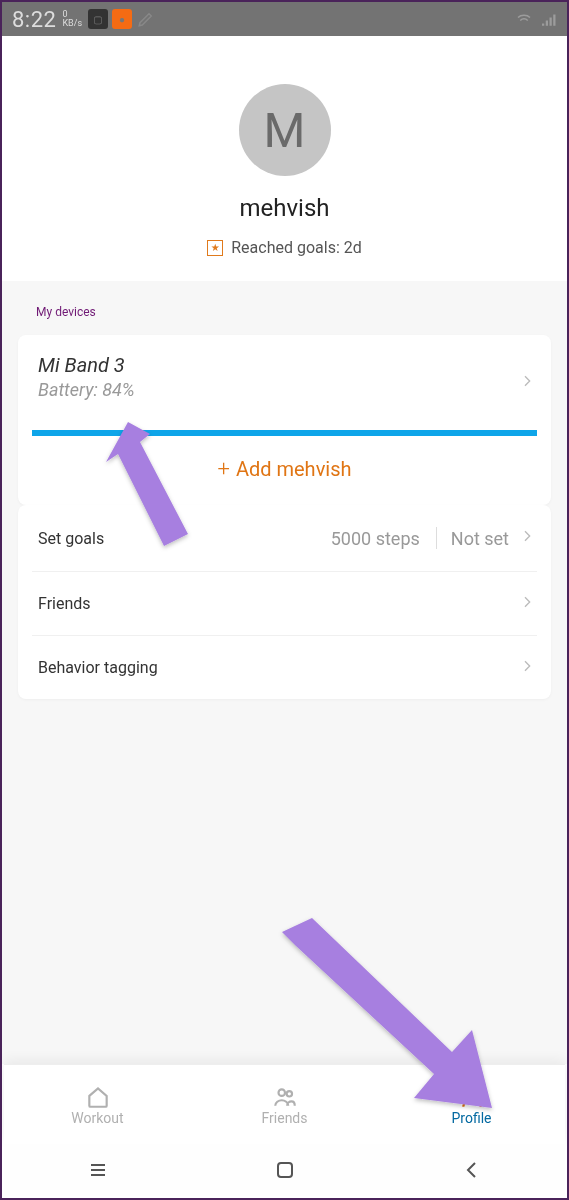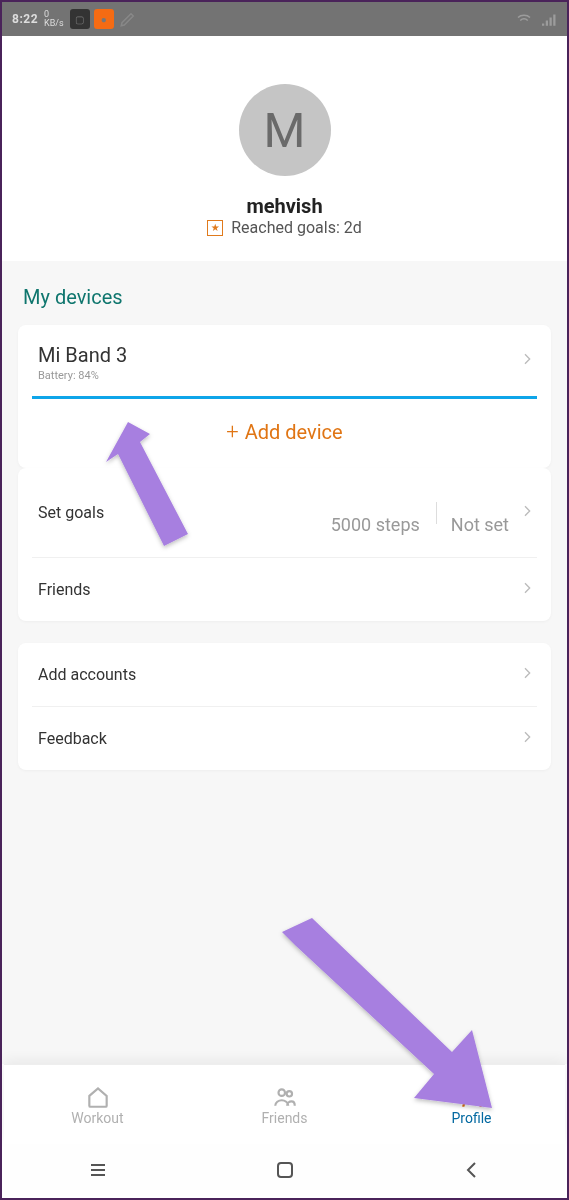--- a/index.html
+++ b/index.html
@@ -2,52 +2,52 @@
 <html><head>
 <meta charset="utf-8">
 <style>
   * { box-sizing: border-box; margin: 0; padding: 0; }
   html, body { width: 569px; height: 1200px; font-family: -apple-system, "Segoe UI", Roboto, Arial, sans-serif; background: #fff; overflow: hidden; }
   body { position: relative; border: 2px solid #4a235a; }
 
   
   .status-bar { height: 34px; background: rgba(0,0,0,0.55); display:flex; align-items:center; justify-content:space-between; padding:0 10px; color:#ddd; font-size:14px; position:relative; z-index:3; }
   .status-left { display:flex; align-items:center; gap:6px; }
-  .status-time { font-weight:700; letter-spacing:0.5px; font-size:12px;}
+  .status-time { font-weight:400; letter-spacing:0.5px; font-size:22px;}
   .status-kbs { font-size:9px; line-height:1; display:flex; flex-direction:column; align-items:flex-start;}
   .status-icons-left { display:flex; gap:4px; align-items:center;}
   .mini-ico { width:20px;height:20px;background:#333;border-radius:3px;display:flex;align-items:center;justify-content:center;font-size:10px;color:#777;}
   .mini-ico.orange { background:#f56b13; }
   .mini-ico.pen { background:transparent; }
   .status-right { display:flex; gap:6px; align-items:center; opacity:.75; }
 
   .app { height: calc(100% - 34px - 54px - 80px); overflow:hidden; background:#f7f7f7; position:relative; }
 
   .profile-header { background:#fff; text-align:center; padding:48px 0 24px; }
   .avatar { width:92px;height:92px;border-radius:50%; background:#c5c5c5; margin:0 auto 18px; display:flex;align-items:center;justify-content:center; font-size:48px; color:#6a6a6a; font-weight:400;}
-  .username { font-size:20px; font-weight:700; color:#222; margin-bottom:0;}
+  .username { font-size:24px; font-weight:400; color:#222; margin-bottom:16px;}
   .goal-row { display:flex;align-items:center;justify-content:center;gap:8px;color:#555;font-size:16px;}
   .goal-badge { width:16px;height:16px;border:1.5px solid #e07a1c; display:flex;align-items:center;justify-content:center; font-size:10px;color:#e07a1c;}
 
-  .section-title { font-size:20px; color:#0f766e; padding:24px 21px 16px; }
+  .section-title { font-size:12px; color:#701a75; padding:24px 34px 16px; }
 
   .card { background:#fff; margin:0 16px; border-radius:8px; box-shadow:0 1px 3px rgba(0,0,0,0.04); padding:0 14px;}
 
-  .dev-row { padding:18px 6px 14px; border-bottom:3px solid #0ea5e9; position:relative;}
+  .dev-row { padding:18px 6px 30px; border-bottom:6px solid #0ea5e9; position:relative;font-style:italic;}
   .dev-name { font-size:20px;color:#333; }
-  .dev-batt { font-size:11px;color:#999; margin-top:2px;}
+  .dev-batt { font-size:18px;color:#999; margin-top:2px;}
   .chevron { position:absolute; right:2px; top:50%; transform:translateY(-50%); }
   .chev-svg { width:16px;height:16px; stroke:#bbb; stroke-width:2; fill:none; }
   .add-dev { text-align:center; padding:20px 0 24px; color:#e07514; font-size:20px; display:flex; justify-content:center; align-items:center; gap:6px;}
   .plus { font-size:22px; font-weight:300;}
 
   .list-row { padding:22px 6px; border-bottom:1px solid #f0f0f0; position:relative; display:flex; align-items:center;}
   .list-row:last-child { border-bottom:none;}
   .list-label { font-size:16px; color:#333; flex:1;}
-  .list-extra { color:#999; font-size:18px; margin-right:14px;margin-top:24px;}
+  .list-extra { color:#999; font-size:18px; margin-right:14px;}
   .divider-v { width:1px;height:22px;background:#ddd;margin:0 14px 0 2px;}
 
   .card.gap { margin-top:22px; }
 
   
   .bottom-nav { position:absolute; left:2px; right:2px; bottom:54px; height:80px; background:#fff; border-top:1px solid #eee; display:flex; box-shadow:0 -4px 12px rgba(0,0,0,0.06);}
   .nav-item { flex:1; display:flex; flex-direction:column; align-items:center; justify-content:center; color:#b0b0b0; font-size:14px;}
   .nav-item.active { color:#0369a1; }
   .nav-ico { width:26px;height:26px; stroke:currentColor; stroke-width:2; fill:none;}
   .nav-item.active .nav-ico { stroke:#e07514; }
@@ -110,57 +110,49 @@
       <div class="dev-name">Mi Band 3</div>
       <div class="dev-batt">Battery: 84%</div>
       <span class="chevron">
         <svg class="chev-svg" viewBox="0 0 24 24">
             <polyline points="9 5 16 12 9 19"></polyline>
           </svg>
       </span>
     </div>
     <div class="add-dev">
       <span class="plus">+</span>
-      <span>Add device</span>
+      <span>Add mehvish</span>
     </div>
   </div>
 
 
   <div class="card">
     <div class="list-row">
       <span class="list-label">Set goals</span>
       <span class="list-extra">5000 steps</span>
       <span class="divider-v"></span>
       <span class="list-extra" style="margin-right:22px">Not set</span>
       <span class="chevron"><svg class="chev-svg" viewBox="0 0 24 24">
             <polyline points="9 5 16 12 9 19"></polyline>
           </svg></span>
     </div>
     <div class="list-row">
       <span class="list-label">Friends</span>
       <span class="chevron"><svg class="chev-svg" viewBox="0 0 24 24">
             <polyline points="9 5 16 12 9 19"></polyline>
           </svg></span>
     </div>
-  </div>
-
-  <div class="card gap">
     <div class="list-row">
-      <span class="list-label">Add accounts</span>
+      <span class="list-label">Behavior tagging</span>
       <span class="chevron"><svg class="chev-svg" viewBox="0 0 24 24">
             <polyline points="9 5 16 12 9 19"></polyline>
           </svg></span>
     </div>
-    <div class="list-row">
-      <span class="list-label">Feedback</span>
-      <span class="chevron"><svg class="chev-svg" viewBox="0 0 24 24">
-            <polyline points="9 5 16 12 9 19"></polyline>
-          </svg></span>
-    </div>
-  </div>
+  </div>
+
 
 </div>
 
 <div class="bottom-nav">
   <div class="nav-item">
     <svg class="nav-ico" viewBox="0 0 24 24">
         <path d="M4 11l8-7 8 7v9a1 1 0 01-1 1H5a1 1 0 01-1-1v-9z"></path>
       </svg>
     <span>Workout</span>
   </div>

